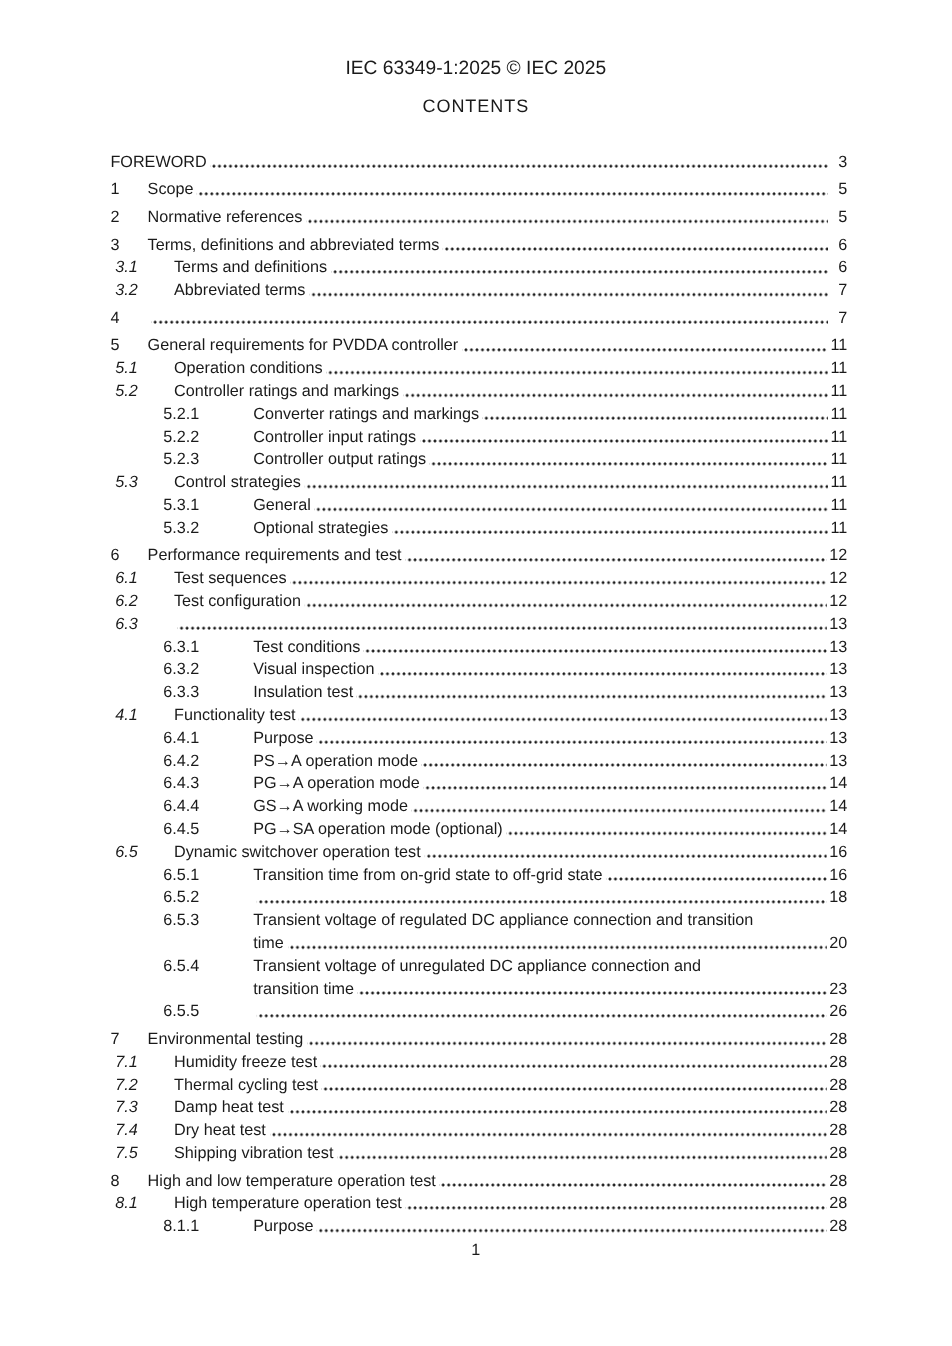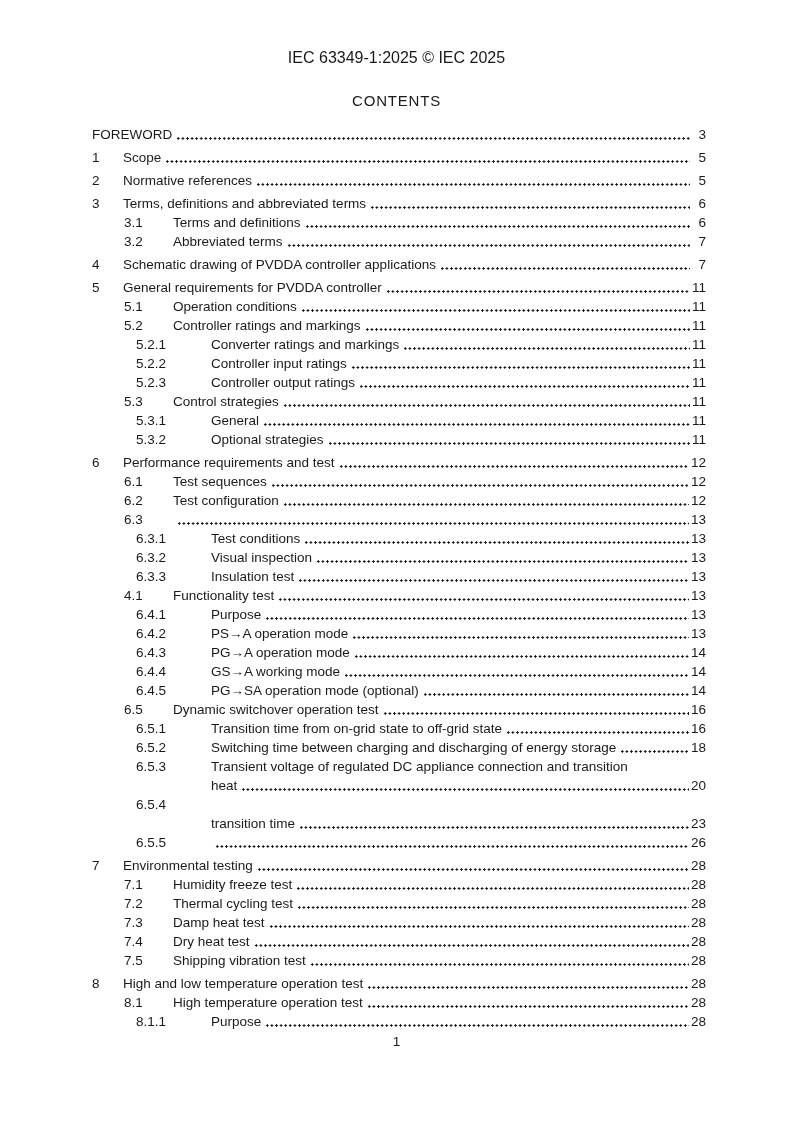--- a/index.html
+++ b/index.html
@@ -13,36 +13,36 @@
     color:var(--text-color);
     font-family:"Liberation Sans", sans-serif;
     position:relative;
     overflow:hidden;
   }
   .running-header{
     position:absolute;top:50px;left:0;width:793px;
     text-align:center;font-size:16px;line-height:16px;
   }
   .contents-title{
-    position:absolute;top:92px;left:0;width:793px;
+    position:absolute;top:80px;left:0;width:793px;
     text-align:center;font-size:15px;letter-spacing:0.8px;line-height:18px;
   }
   .toc{
     position:absolute;top:125px;left:92px;width:614px;
   }
   .toc-entry.lvl1{margin-top:4px;}
   .toc-line{
     display:flex;align-items:baseline;
     height:19px;line-height:19px;font-size:13.5px;
     white-space:pre;
   }
   .toc-line .num{flex:none;}
   .lvl0 .num{width:0;}
   .lvl1 .num{width:31px;}
-  .lvl2 .num{margin-left:32px;width:49px;}
+  .lvl2 .num{margin-left:4px;width:49px;font-style:italic;}
   .lvl3 .num{margin-left:44px;width:75px;}
   .toc-line .title{flex:none;}
   .toc-line .leader{
     flex:1;align-self:stretch;
     background-image:radial-gradient(circle, var(--text-color) 1.02px, transparent 1.35px);
     background-size:4.6px 3px;
     background-repeat:repeat-x;
     background-position:left 1px bottom 4px;
     margin-left:3px;margin-right:2px;
   }
@@ -104,21 +104,20 @@
       <div class="toc-line">
     <span class="num">3.2</span>
     <span class="title">Abbreviated terms</span>
     <span class="leader"></span>
     <span class="pagenum">7</span>
   </div>
     </div>
     <div class="toc-entry lvl1">
       <div class="toc-line">
     <span class="num">4</span>
-    <span class="title">Schematic drawing of PVDDA controller applications</span>
     <span class="leader"></span>
     <span class="pagenum">7</span>
   </div>
     </div>
     <div class="toc-entry lvl1">
       <div class="toc-line">
     <span class="num">5</span>
     <span class="title">General requirements for PVDDA controller</span>
     <span class="leader"></span>
     <span class="pagenum">11</span>
@@ -303,42 +302,42 @@
       <div class="toc-line">
     <span class="num">6.5.1</span>
     <span class="title">Transition time from on-grid state to off-grid state</span>
     <span class="leader"></span>
     <span class="pagenum">16</span>
   </div>
     </div>
     <div class="toc-entry lvl3">
       <div class="toc-line">
     <span class="num">6.5.2</span>
-    <span class="title">Switching time between charging and discharging of energy storage</span>
     <span class="leader"></span>
     <span class="pagenum">18</span>
   </div>
     </div>
     <div class="toc-entry lvl3">
       <div class="toc-line noend">
     <span class="num">6.5.3</span>
     <span class="title">Transient voltage of regulated DC appliance connection and transition</span>
     
     
   </div>
       <div class="toc-line">
     <span class="num"></span>
-    <span class="title">heat</span>
+    <span class="title">time</span>
     <span class="leader"></span>
     <span class="pagenum">20</span>
   </div>
     </div>
     <div class="toc-entry lvl3">
       <div class="toc-line noend">
     <span class="num">6.5.4</span>
+    <span class="title">Transient voltage of unregulated DC appliance connection and</span>
     
     
   </div>
       <div class="toc-line">
     <span class="num"></span>
     <span class="title">transition time</span>
     <span class="leader"></span>
     <span class="pagenum">23</span>
   </div>
     </div>

